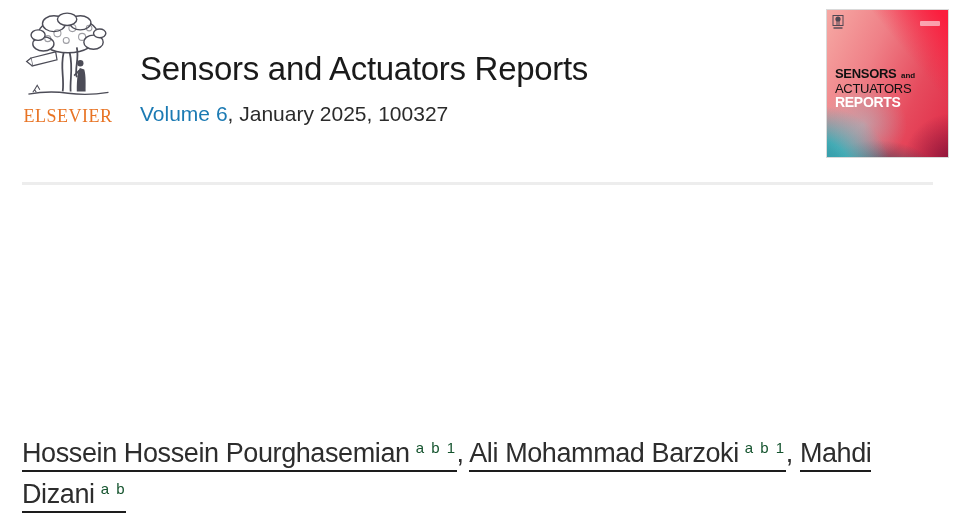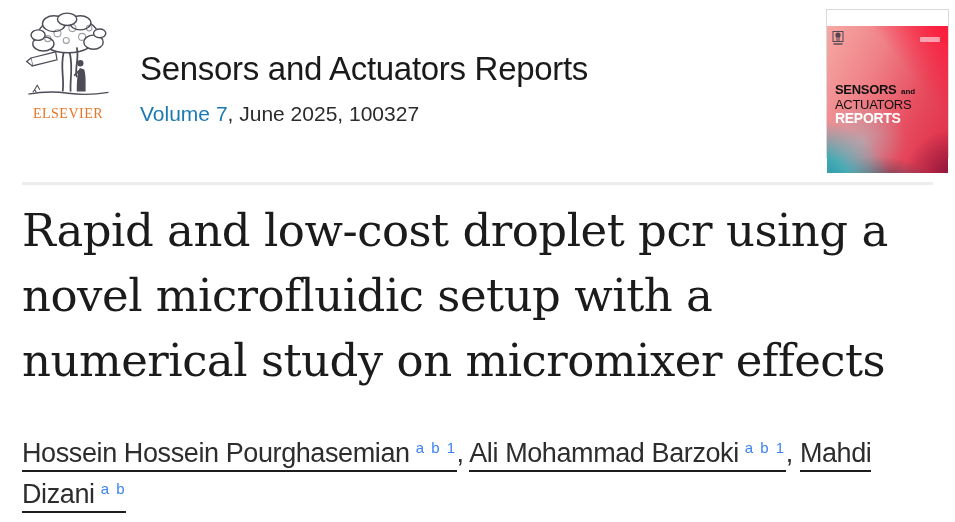--- a/index.html
+++ b/index.html
@@ -3,39 +3,39 @@
 <meta charset="utf-8">
 <style>
   html,body{margin:0;padding:0;background:#ffffff;}
   .page{position:relative;width:955px;height:522px;background:#fff;overflow:hidden;
         font-family:"Liberation Sans",sans-serif;}
 
   
   .publisher-logo{position:absolute;left:18px;top:12px;width:100px;text-align:center;
       text-decoration:none;cursor:pointer;display:block;}
   .tree-svg{display:block;margin:0 auto;}
-  .publisher-name{font-family:"Liberation Serif",serif;font-size:14px;letter-spacing:.5px;
+  .publisher-name{font-family:"Liberation Serif",serif;font-size:18px;letter-spacing:.5px;
       color:#e87425;margin-top:2px;font-weight:400;}
 
   .journal-center{position:absolute;left:140px;right:125px;top:50px;text-align:left;}
   .journal-name{font-size:33px;color:#1a1a1a;text-decoration:none;cursor:pointer;
       letter-spacing:-.3px;display:inline-block;}
   .volume-line{margin-top:14px;font-size:21px;color:#2b2b2b;}
   .volume-link{color:#1b7ab3;text-decoration:none;cursor:pointer;}
 
   .cover{position:absolute;left:827px;top:10px;width:121px;height:147px;display:block;
       cursor:pointer;box-shadow:0 0 0 1px #d9d9d9;}
   .cover-art{position:relative;width:100%;height:100%;overflow:hidden;
     background:
       radial-gradient(60% 45% at 30% 78%, rgba(150,215,220,0.45) 0%, rgba(150,215,220,0) 60%),
       radial-gradient(130% 90% at -10% 108%, #2e93a4 0%, #3fa8b2 22%, rgba(63,168,178,0) 48%),
       radial-gradient(95% 50% at 42% 116%, #0b4a5e 0%, rgba(11,74,94,0) 55%),
       radial-gradient(70% 55% at 105% 103%, rgba(110,15,55,0.8) 0%, rgba(110,15,55,0) 60%),
       linear-gradient(to bottom left, #fb1e3e 4%, rgba(251,30,62,0) 32%),
-      linear-gradient(115deg, #f6a9a4 0%, #ef8087 35%, #e64a5d 68%, #e02a46 100%); margin-top: 16px;}
+      linear-gradient(115deg, #f6a9a4 0%, #ef8087 35%, #e64a5d 68%, #e02a46 100%);}
   .cover-mark{position:absolute;left:5px;top:5px;opacity:.85;}
   .cover-issue-mark{position:absolute;right:8px;top:11px;width:20px;height:5px;
       background:rgba(255,255,255,.55);border-radius:1px;}
   .cover-title{position:absolute;left:8px;top:56px;line-height:13px;}
   .cover-w1{font-size:13px;font-weight:800;color:#101010;letter-spacing:-.3px;}
   .cover-and{font-size:8px;font-weight:700;color:#101010;}
   .cover-w2{font-size:13px;font-weight:400;color:#101010;letter-spacing:-.3px;}
   .cover-w3{font-size:14px;font-weight:800;color:#ffffff;letter-spacing:-.3px;margin-top:1px;}
 
   .divider{position:absolute;left:22px;right:22px;top:182px;height:3px;background:#ededed;}
@@ -43,21 +43,21 @@
   
   .article-title{position:absolute;left:22px;top:198px;width:920px;margin:0;
       font-family:"DejaVu Serif","Liberation Serif",serif;font-weight:400;
       font-size:45px;line-height:65px;color:#1b1b1b;letter-spacing:-.5px;}
 
   
   .authors{position:absolute;left:22px;top:433px;width:925px;font-size:27px;
       line-height:41px;color:#2d2d2d;letter-spacing:-.4px;}
   .author{color:#2d2d2d;text-decoration:none;cursor:pointer;
       border-bottom:2px solid #1d1d1d;padding-bottom:2px;}
-  .author sup{font-size:15px;letter-spacing:1.5px;margin-left:6px;color:#3b82f6;
+  .author sup{font-size:15px;letter-spacing:1.5px;margin-left:6px;color:#14532d;
       vertical-align:9px;line-height:0;}
   .sep{color:#2d2d2d;}
   .author-icons{display:inline-block;margin-left:10px;cursor:pointer;
       border-bottom:2px solid #1d1d1d;padding:0 2px 1px 2px;vertical-align:-5px;}
 </style>
 </head>
 <body>
 
 <div class="page">
 
@@ -93,21 +93,21 @@
       <path d="M63 66 L57 72" stroke="#4c4c57" stroke-width="2"></path>
       <path d="M5 93 Q28 89 50 92 T96 91" stroke="#4c4c57" stroke-width="1.6" fill="none"></path>
       <path d="M12 88 l3 -5 l3 5 M10 91 l2 -3 l2 3" stroke="#4c4c57" stroke-width="1.2" fill="none"></path>
     </svg>
     <div class="publisher-name">ELSEVIER</div>
   </a>
 
   <div class="journal-center">
     <a class="journal-name">Sensors and Actuators Reports</a>
     <div class="volume-line">
-      <a class="volume-link">Volume 7</a><span>, June 2025, 100327</span>
+      <a class="volume-link">Volume 6</a><span>, January 2025, 100327</span>
     </div>
   </div>
 
   <a class="cover">
     <div class="cover-art">
       <svg class="cover-mark" width="12" height="14" viewBox="0 0 12 14">
         <rect x="1" y="0.5" width="10" height="10" fill="none" stroke="#343846" stroke-width="1"></rect>
         <circle cx="6" cy="4" r="2.6" fill="#343846"></circle>
         <path d="M5 10.5 L5 6 M7 10.5 L7 6" stroke="#343846" stroke-width="1"></path>
         <path d="M1.5 13 L10.5 13" stroke="#343846" stroke-width="1.4"></path>
@@ -117,25 +117,20 @@
         <div><span class="cover-w1">SENSORS</span>
              <span class="cover-and">and</span></div>
         <div class="cover-w2">ACTUATORS</div>
         <div class="cover-w3">REPORTS</div>
       </div>
     </div>
   </a>
 
   <div class="divider"></div>
 
-  <h1 class="article-title">
-    <div>Rapid and low-cost droplet pcr using a</div>
-    <div>novel microfluidic setup with a</div>
-    <div>numerical study on micromixer effects</div>
-  </h1>
 
   <div class="authors">
     <div>
       <a class="author"><span>Hossein Hossein Pourghasemian</span><sup>a b 1</sup></a><span class="sep">, </span>
       <a class="author"><span>Ali Mohammad Barzoki</span><sup>a b 1</sup></a><span class="sep">, </span>
       <a class="author"><span>Mahdi Dizani</span><sup>a b</sup></a>
     </div>
     <div>
       <span class="sep">, </span><a class="author"><span>Amir Hossein Kazemipour Ashkezari</span><sup>a b</sup></a><span class="sep">, </span>
       <a class="author"><span>Amir Shamloo</span><sup>a b</sup></a>

